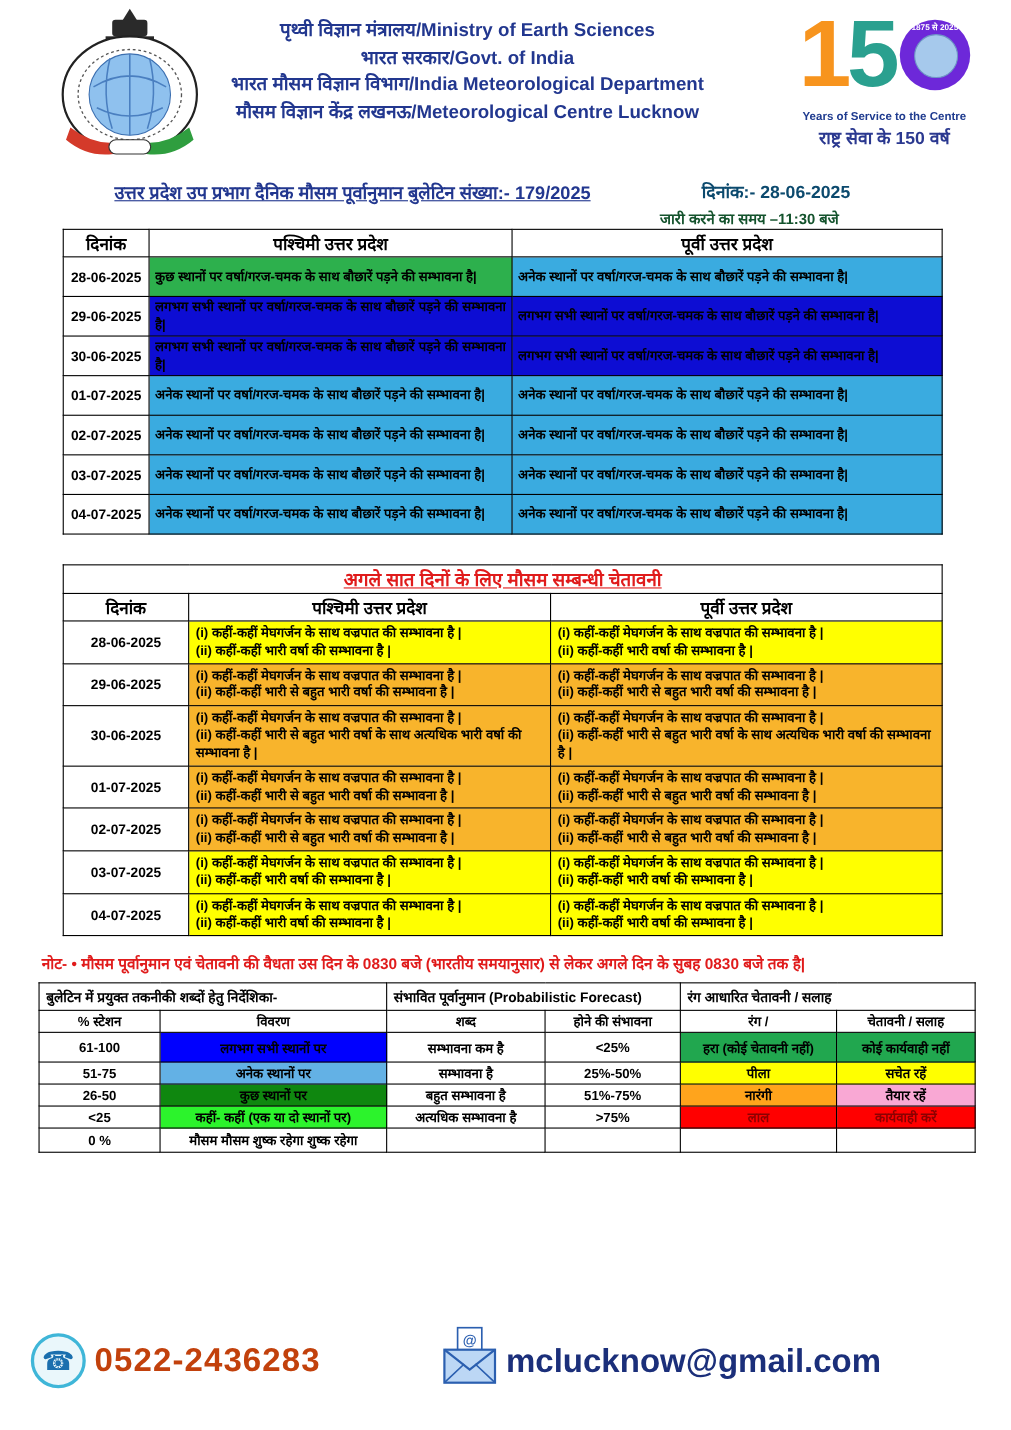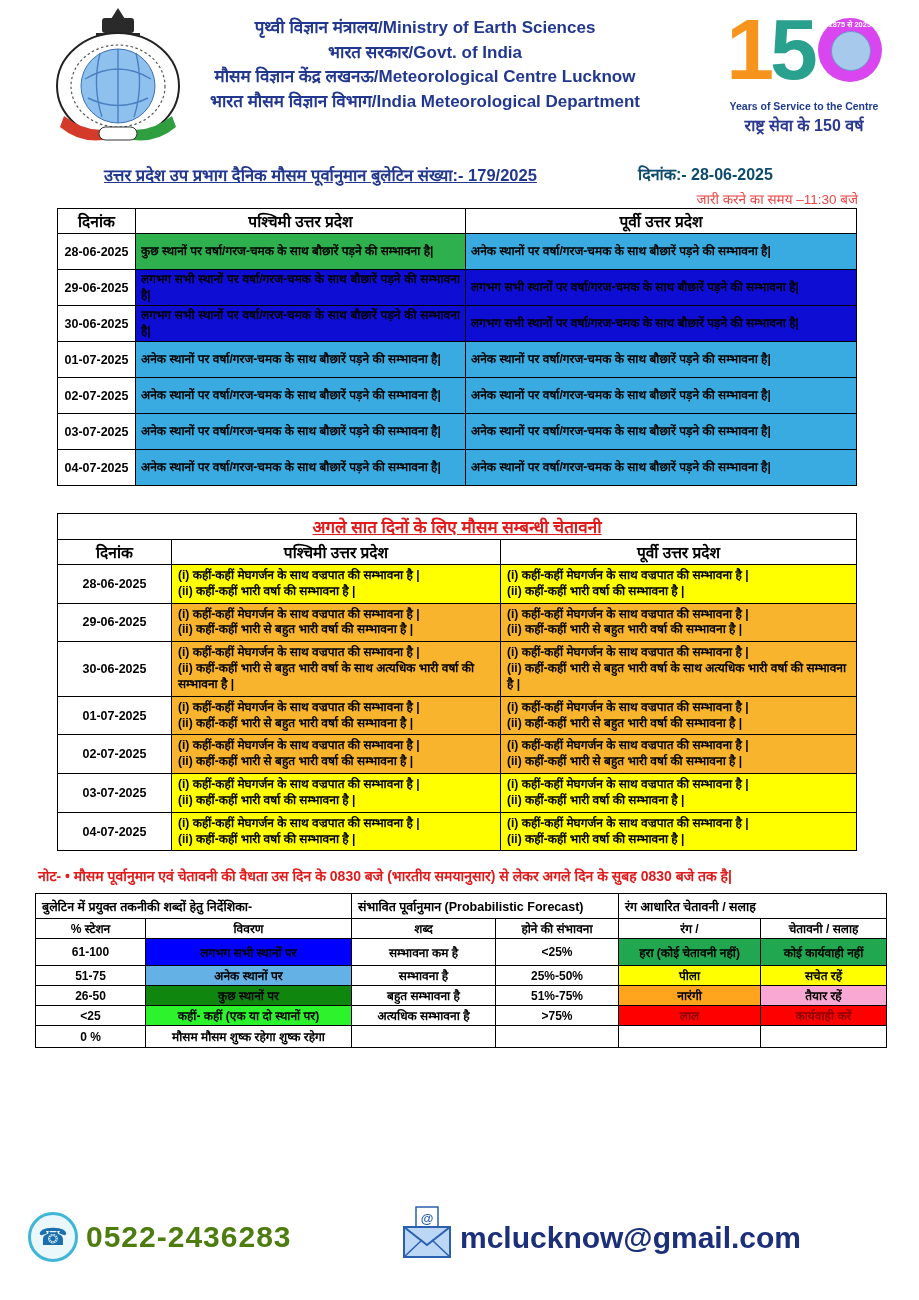--- a/index.html
+++ b/index.html
@@ -9,34 +9,34 @@
   
   .imd-logo{position:absolute;left:52px;top:6px;width:132px;height:136px;}
   .hdr-text{position:absolute;left:160px;top:16px;width:530px;text-align:center;
             color:#22378f;font-weight:bold;line-height:1.45;}
   .hdr-text .hl{font-size:17px;}
   .logo150{position:absolute;left:698px;top:4px;width:212px;text-align:center;}
   .l150-row{display:flex;align-items:center;justify-content:center;height:92px;}
   .l150-row .dg{font-size:86px;font-weight:bold;line-height:.85;letter-spacing:-4px;}
   .d1{color:#f7941e;} .d5{color:#2aa08f;}
   .zero{position:relative;display:inline-block;width:64px;height:64px;margin-left:4px;
-        border-radius:50%;background:#d946ef;}
+        border-radius:50%;background:#6d28d9;}
   .zero .inner{position:absolute;left:13px;top:13px;width:38px;height:38px;border-radius:50%;
         background:#a6c9ec;border:1px solid #6f96c6;}
   .zero .arc{position:absolute;left:0;top:1px;width:100%;text-align:center;
         font-size:7.5px;font-weight:bold;color:#fff;}
   .l150-en{font-size:10.5px;font-weight:bold;color:#1f3b8f;margin-top:4px;}
   .l150-hi{font-size:16px;font-weight:bold;color:#2b3990;margin-top:2px;}
 
   
   .btitle{position:absolute;left:104px;top:163px;width:500px;font-size:16.5px;font-weight:bold;
           color:#22378f;text-decoration:underline;}
   .bdate{position:absolute;left:638px;top:163px;width:220px;font-size:16px;font-weight:bold;color:#0c4a6e;}
-  .btime{position:absolute;left:600px;top:190px;width:258px;font-size:13.5px;font-weight:normal;
-         color:#ef4444;text-align:right;}
+  .btime{position:absolute;left:600px;top:190px;width:258px;font-size:13.5px;font-weight:bold;
+         color:#14532d;}
 
   
   table{border-collapse:collapse;table-layout:fixed;}
   td,th{border:1.6px solid #000;vertical-align:middle;word-wrap:break-word;}
   .t-title{color:#e01b1b;font-size:17px;font-weight:bold;text-align:center;}
   .t-title span{text-decoration:underline;}
   th{font-size:15.5px;font-weight:bold;text-align:center;padding:1px 2px;}
   .date-cell{font-size:12.5px;font-weight:bold;text-align:center;background:#fff;}
   .fcell{font-size:12px;font-weight:bold;padding:1px 5px;line-height:1.3;text-align:justify;}
   .clamp{max-height:34px;overflow:hidden;}
@@ -56,21 +56,21 @@
   .t3{position:absolute;left:35px;top:893px;width:851px;font-weight:bold;padding-left:40px;}
   .t3 td{font-size:12px;text-align:center;padding:1px 3px;}
   .t3 .ghead{font-size:12.5px;text-align:left;padding-left:6px;height:22px;}
   .t3 .chead{height:18px;}
   .t3 tr.r1{height:27px;} .t3 tr.rx{height:19px;} .t3 tr.r5{height:22px;}
 
   
   .phone-wrap{position:absolute;left:28px;top:1212px;display:flex;align-items:center;}
   .phone-icon{width:44px;height:44px;border-radius:50%;background:#eaf7fb;border:3px solid #3fb6d8;
               display:flex;align-items:center;justify-content:center;font-size:24px;color:#1b6fae;}
-  .phone-num{margin-left:8px;font-size:30px;font-weight:bold;color:#4d7c0f;letter-spacing:1px;}
+  .phone-num{margin-left:8px;font-size:30px;font-weight:bold;color:#c2410c;letter-spacing:1px;}
   .mail-wrap{position:absolute;left:398px;top:1205px;display:flex;align-items:flex-end;}
   .mail-text{margin-left:4px;font-size:30px;font-weight:bold;color:#1b2f7a;margin-bottom:6px;}
 </style>
 </head>
 <body>
 
 <div class="page">
 
   <svg class="imd-logo" viewBox="0 0 132 136">
     <g fill="#2a2a2a">
@@ -84,22 +84,22 @@
     <circle cx="66" cy="80" r="37" fill="#8fc1ee" stroke="#3c6fb0"></circle>
     <path d="M33 73 q33 -20 66 0 M36 92 q30 15 60 0 M66 43 v74 M48 47 q-8 33 2 64 M84 47 q8 33 -2 64" stroke="#4a7fc0" fill="none" stroke-width="1.4"></path>
     <path d="M12 110 q22 17 44 13 l-5 11 q-24 3 -43 -13 z" fill="#d43a2a"></path>
     <path d="M120 110 q-22 17 -44 13 l5 11 q24 3 43 -13 z" fill="#2f9e3f"></path>
     <rect x="47" y="121" width="38" height="13" rx="6.5" fill="#fff" stroke="#333"></rect>
   </svg>
 
   <div class="hdr-text">
     <div class="hl">पृथ्वी विज्ञान मंत्रालय/Ministry of Earth Sciences</div>
     <div class="hl">भारत सरकार/Govt. of India</div>
+    <div class="hl">भारत मौसम विज्ञान विभाग/India Meteorological Department</div>
     <div class="hl">मौसम विज्ञान केंद्र लखनऊ/Meteorological Centre Lucknow</div>
-    <div class="hl">भारत मौसम विज्ञान विभाग/India Meteorological Department</div>
   </div>
 
   <div class="logo150">
     <div class="l150-row">
       <span class="dg d1">1</span>
       <span class="dg d5">5</span>
       <span class="zero">
         <span class="arc">1875 से 2025</span>
         <span class="inner"></span>
       </span>

